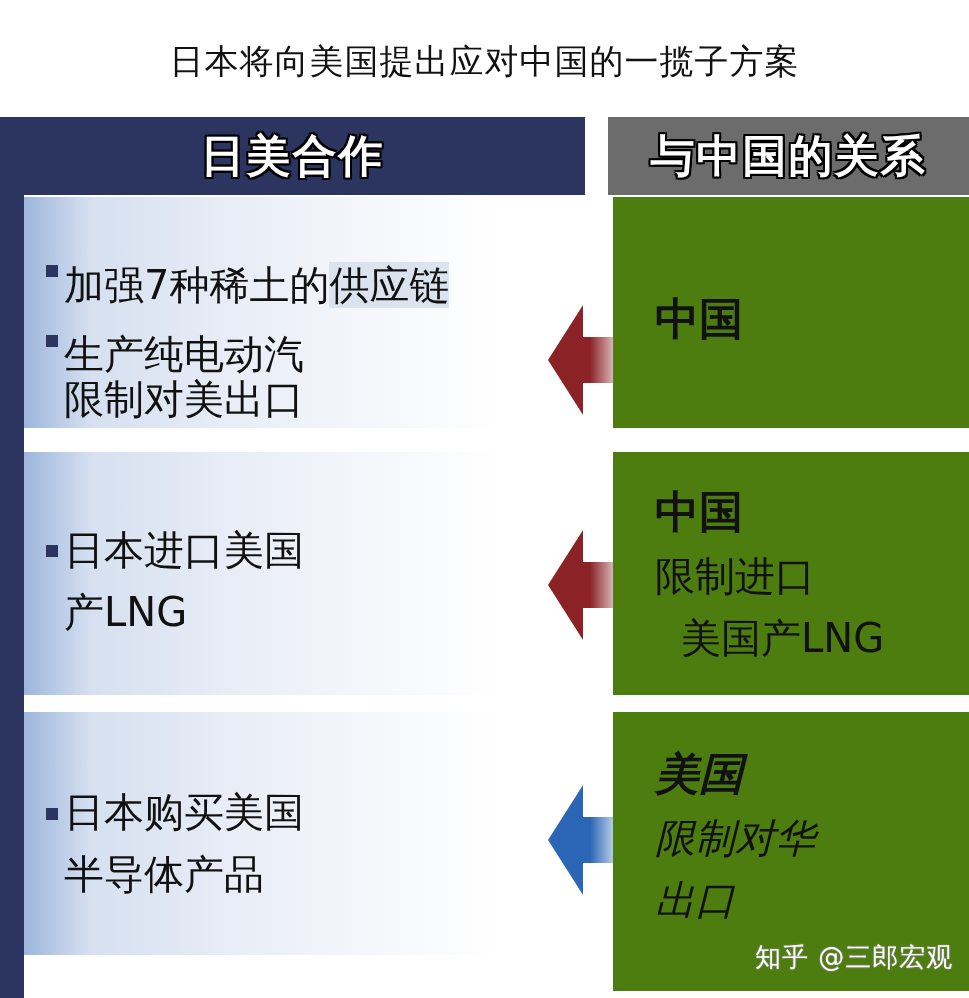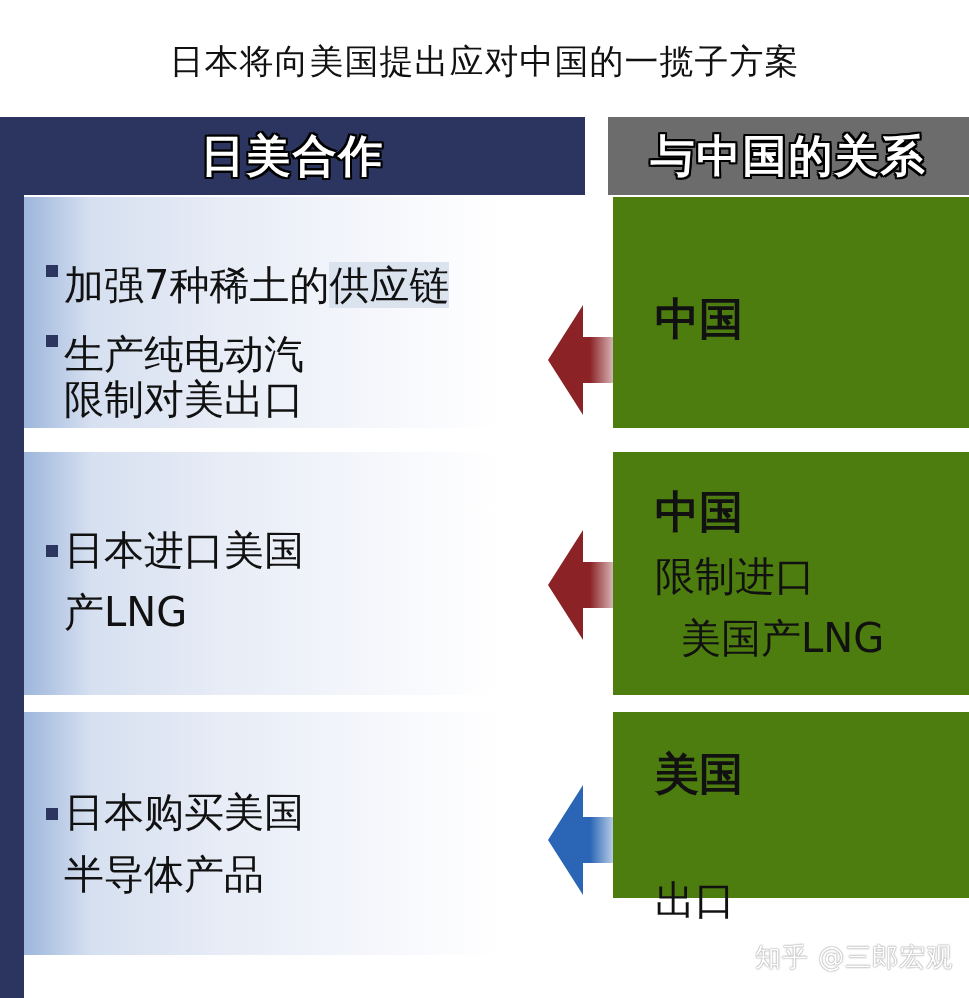--- a/index.html
+++ b/index.html
@@ -120,18 +120,19 @@
 <svg class="arrow" style="left:548px;top:785px;" viewBox="0 0 70 110">
   <defs>
     <linearGradient id="gb3" x1="0" x2="1" y1="0" y2="0">
       <stop offset="0" stop-color="#2a66b5"></stop>
         <stop offset="0.6" stop-color="#2a66b5"></stop>
         <stop offset="1" stop-color="#2a66b5" stop-opacity="0.2"></stop>
     </linearGradient>
   </defs>
   <polygon points="0,55 35,0 35,32 70,32 70,78 35,78 35,110" fill="url(#gb3)"></polygon>
 </svg>
-<div class="rbox" style="top:712px;height:186px;">
+<div class="rbox" style="top:712px;height:279px;font-style:italic;">
   <div class="r-head" style="top:32px;">美国</div>
+  <div class="r-line" style="top:96px;">限制对华</div>
   <div class="r-line" style="top:158px;">出口</div>
 </div>
 
 <div class="watermark">知乎 @三郎宏观</div>
 
 </body></html>

